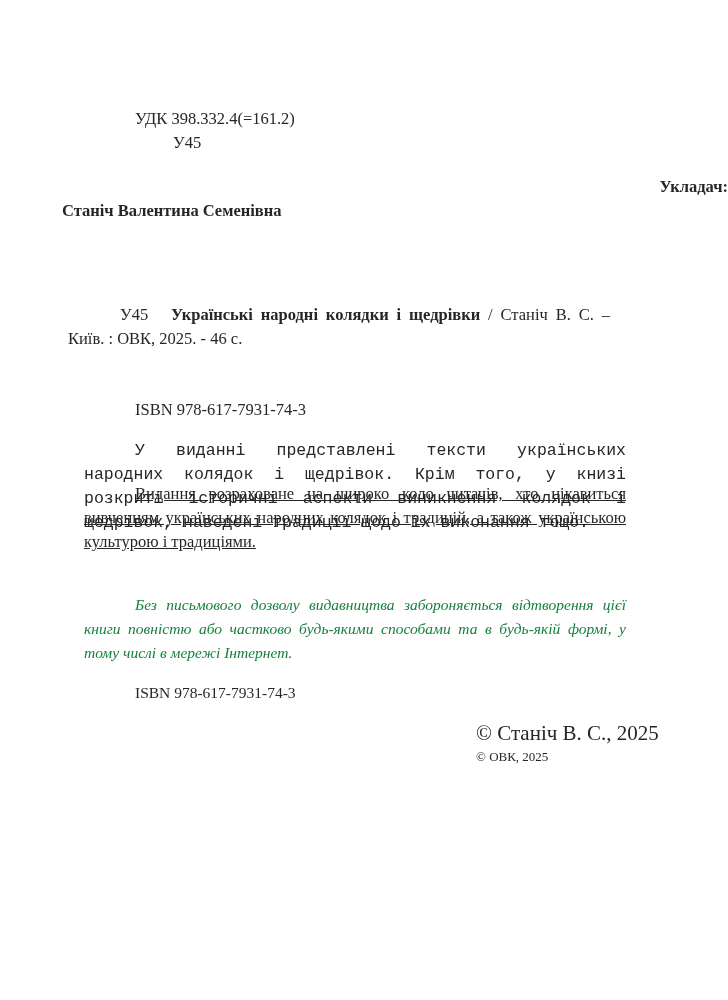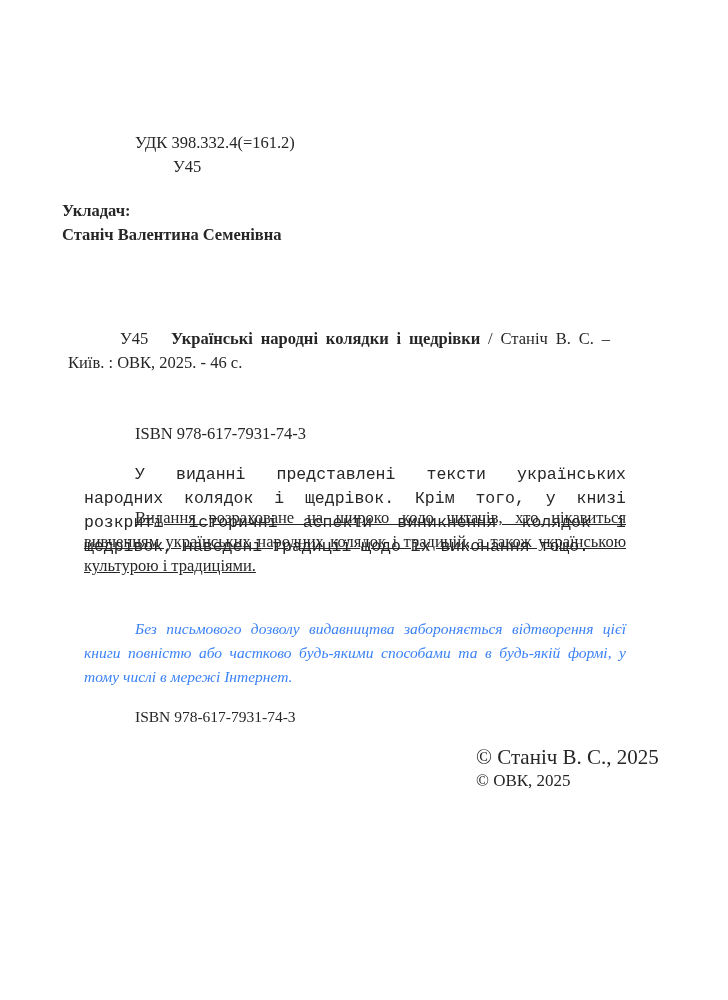--- a/index.html
+++ b/index.html
@@ -10,51 +10,51 @@
     body {
       width: 728px;
       height: 1000px;
       position: relative;
       overflow: hidden;
       font-family: "Liberation Serif", "DejaVu Serif", serif;
       color: #262626;
       font-size: 16.5px;
       line-height: 24px;
     }
-    .abs { position: absolute; margin-top: 24px; }
+    .abs { position: absolute; }
     .bold { font-weight: bold; }
     .italic { font-style: italic; }
 
     #udk { left: 135px; top: 107px; }
     #udk-code { left: 173px; top: 131px; }
 
-    #compiler-label { left: 0; width: 728px; top: 175px; text-align: left; padding-left: 62px; box-sizing: border-box; }
+    #compiler-label { left: 0; width: 728px; top: 175px; text-align: right; padding-left: 62px; box-sizing: border-box; }
     #compiler-name { left: 0; width: 728px; top: 199px; padding-left: 62px; box-sizing: border-box; }
 
     #biblio {
       left: 68px; top: 303px; width: 542px;
       text-align: justify;
     }
     #biblio .code { display: inline-block; margin-left: 52px; width: 51px; }
 
     #isbn1 { left: 135px; top: 398px; }
 
     .para {
       left: 84px; width: 542px;
       text-align: justify;
       text-indent: 51px;
     }
     #para1 { top: 439px; font-family: Liberation Mono, monospace; }
     #para2 { top: 482px; text-decoration: underline; }
-    #notice { top: 593px; font-size: 15.5px; color: #3b82f6; }
+    #notice { top: 593px; font-size: 15.5px; color: #15803d; }
 
     #isbn2 { left: 135px; top: 681px; font-size: 15.5px; }
 
     #copy1 { left: 476px; top: 721px; font-size: 21px; }
-    #copy2 { left: 476px; top: 745px; font-size: 17px; }
+    #copy2 { left: 476px; top: 745px; font-size: 13px; }
   </style>
 </head>
 <body>
 
 <div id="udk" class="abs">УДК 398.332.4(=161.2)</div>
 <div id="udk-code" class="abs">У45</div>
 
 <div id="compiler-label" class="abs bold">Укладач:</div>
 <div id="compiler-name" class="abs bold">Станіч Валентина Семенівна</div>
 

